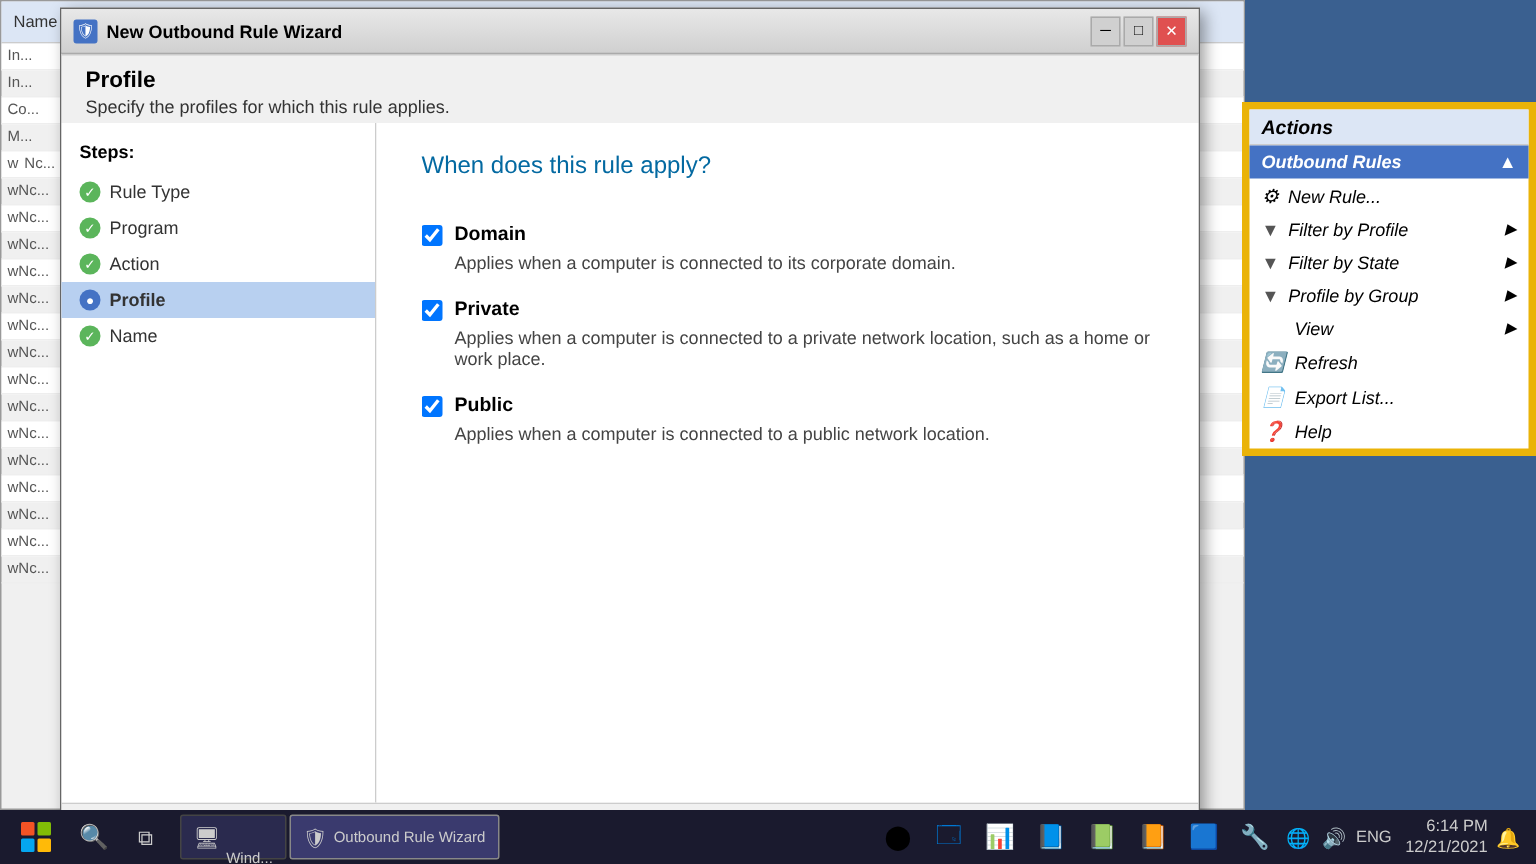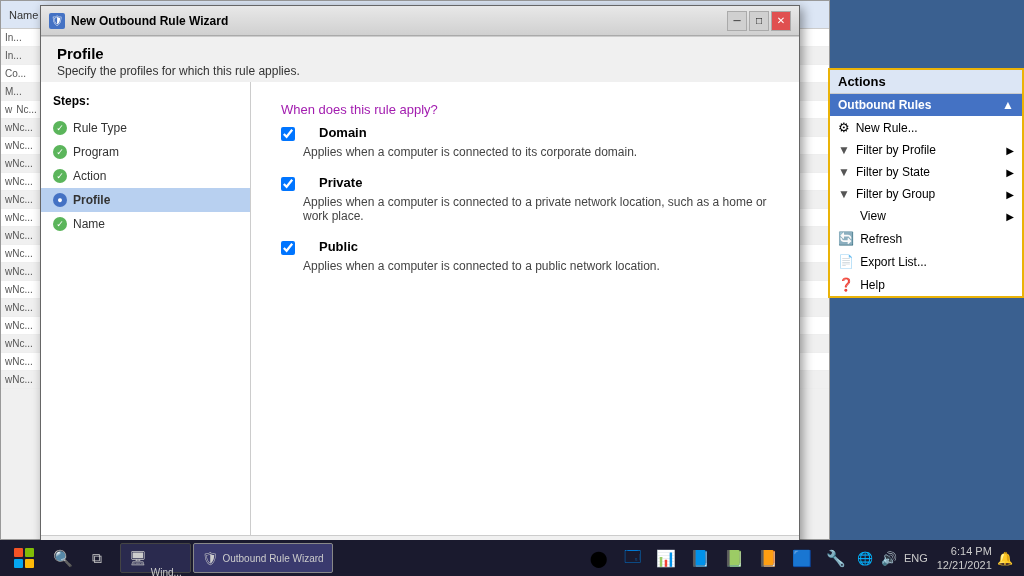--- a/index.html
+++ b/index.html
@@ -23,22 +23,23 @@
       border: 1px solid #999;
     }
 
     
     .actions-panel {
       position: absolute;
       top: 68px;
       left: 828px;
       width: 196px;
       background: #fff;
-      border: 2px solid #eab308;
-      font-size: 12px;
+      border: 5px solid #eab308;
+      font-size: 12px;
+      font-style: italic;
     }
     .actions-header {
       background: #dce6f5;
       padding: 4px 8px;
       font-weight: bold;
       font-size: 13px;
       border-bottom: 1px solid #ccc;
     }
     .actions-section {
       background: #4472c4;
@@ -174,32 +175,32 @@
 
     
     .wizard-main {
       flex: 1;
       background: #fff;
       padding: 20px 30px;
       display: flex;
       flex-direction: column;
     }
     .wizard-question {
-      font-size: 13px;
-      margin-bottom: 8px;
-      color: #a21caf;
+      font-size: 16px;
+      margin-bottom: 28px;
+      color: #0369a1;
     }
 
     .checkbox-section {
       margin-bottom: 16px;
     }
     .checkbox-row {
       display: flex;
       align-items: flex-start;
-      gap: 24px;
+      gap: 8px;
       margin-bottom: 4px;
     }
     .checkbox-input {
       margin-top: 2px;
       width: 14px;
       height: 14px;
       cursor: pointer;
       flex-shrink: 0;
     }
     .checkbox-label {
@@ -464,21 +465,21 @@
     <span>Filter by Profile</span>
     <span class="arrow">▶</span>
   </div>
   <div class="actions-item">
     <span style="color:#555;font-size:12px;">▼</span>
     <span>Filter by State</span>
     <span class="arrow">▶</span>
   </div>
   <div class="actions-item">
     <span style="color:#555;font-size:12px;">▼</span>
-    <span>Filter by Group</span>
+    <span>Profile by Group</span>
     <span class="arrow">▶</span>
   </div>
   <div class="actions-item">
     <span style="width:16px;display:inline-block;"></span>
     <span>View</span>
     <span class="arrow">▶</span>
   </div>
   <div class="actions-item">
     <span style="font-size:13px;">🔄</span>
     <span>Refresh</span>

